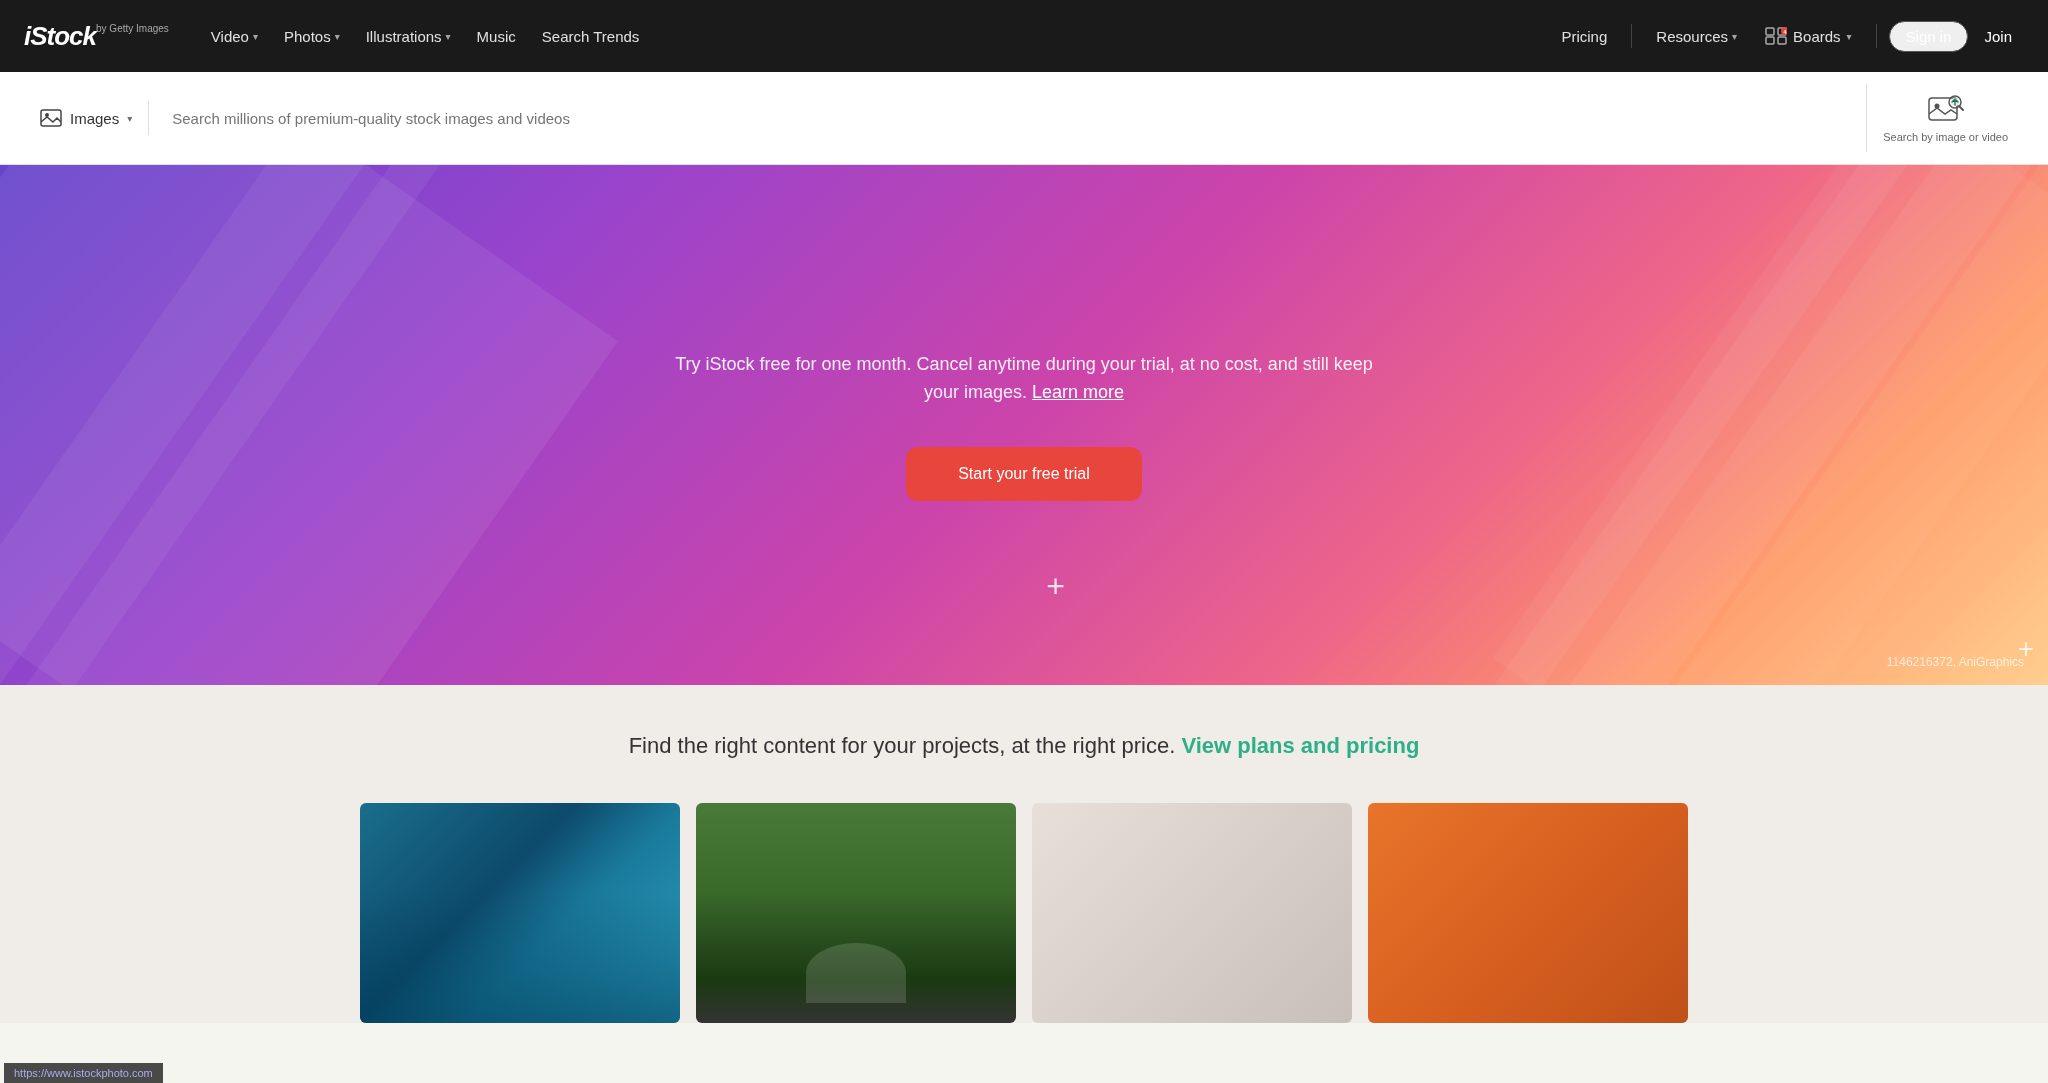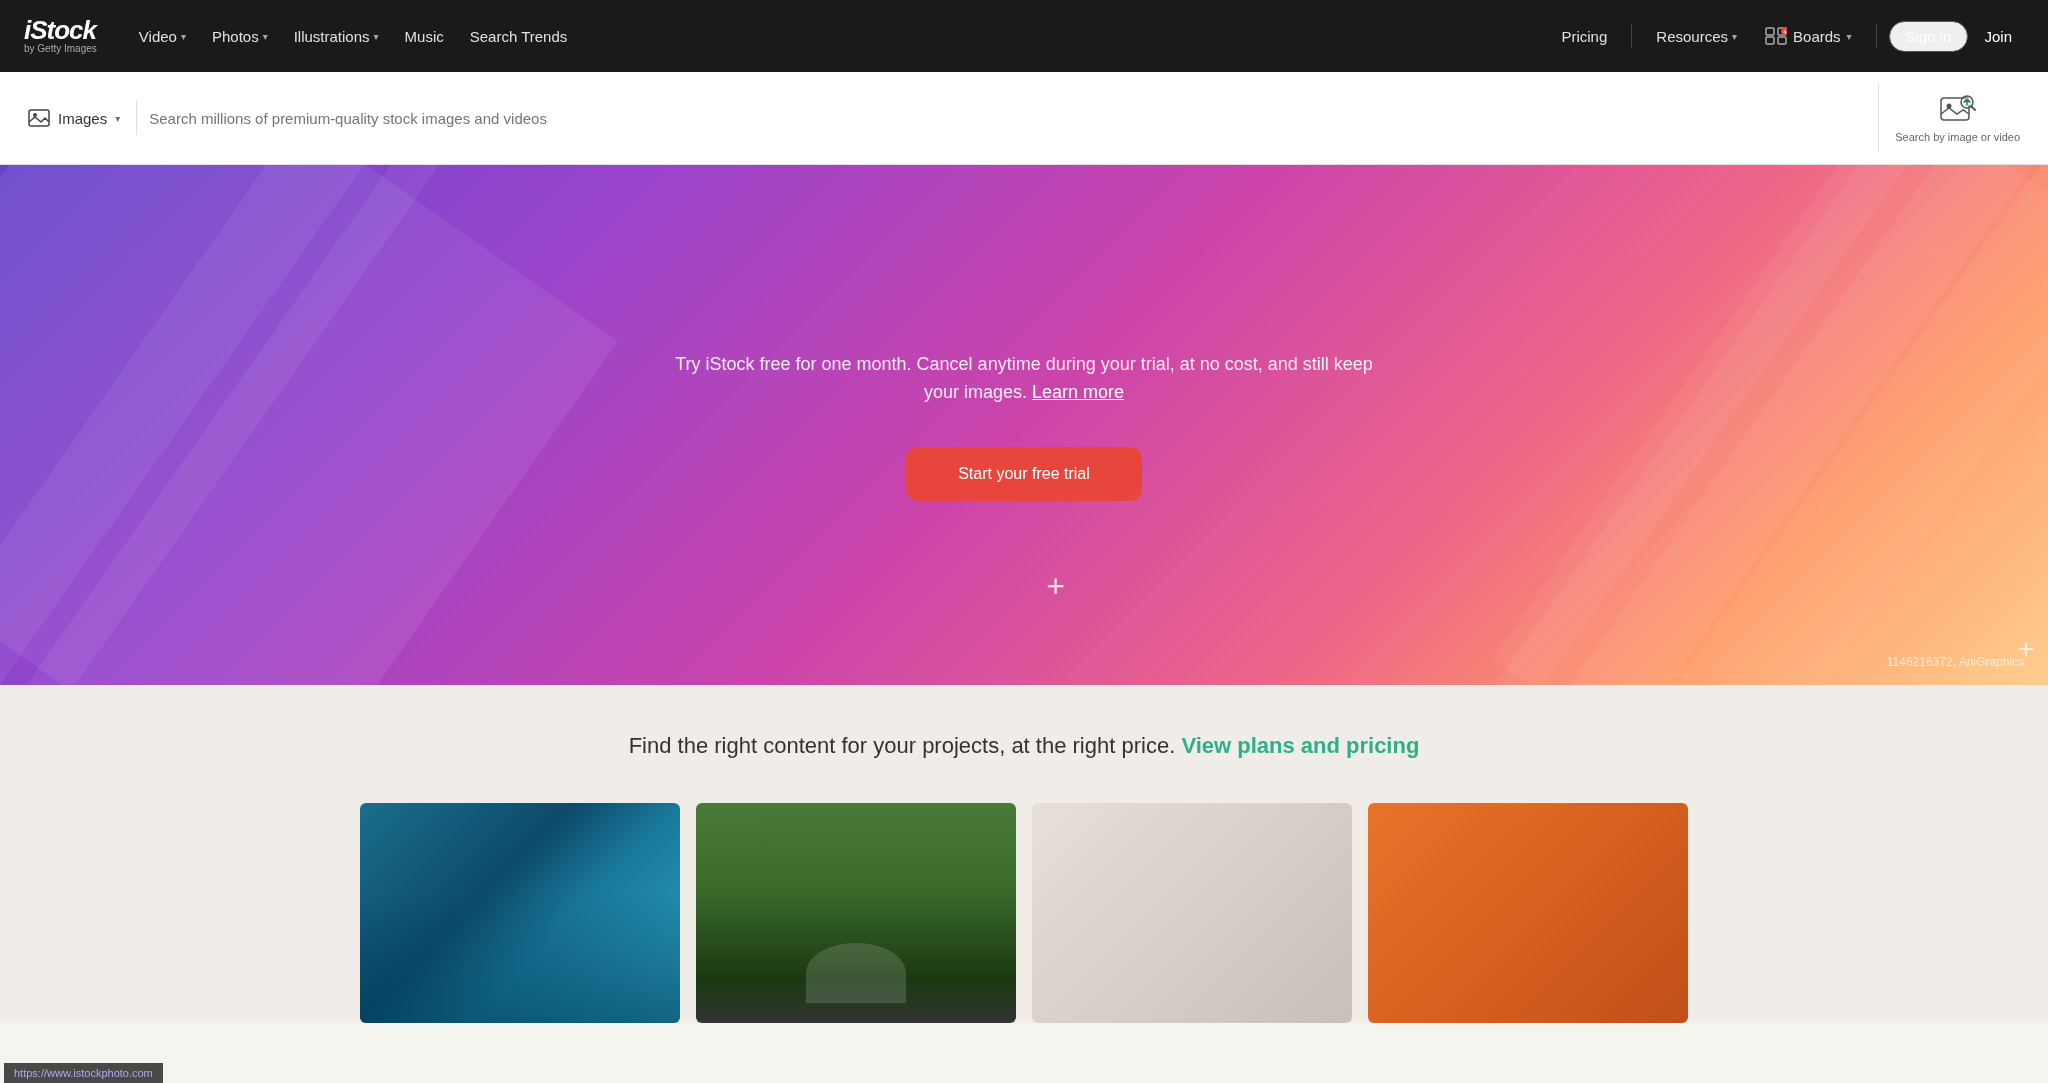--- a/index.html
+++ b/index.html
@@ -9,21 +9,20 @@
     .navbar {
       background: #1a1a1a;
       display: flex;
       align-items: center;
       padding: 0 24px;
       height: 72px;
       gap: 0;
     }
     .logo-area {
       display: flex;
-      flex-direction: column;
       margin-right: 32px;
       cursor: pointer;
     }
     .logo-main {
       color: white;
       font-size: 26px;
       font-weight: 700;
       font-style: italic;
       line-height: 1;
       letter-spacing: -1px;
@@ -88,24 +87,24 @@
     .join-btn {
       color: white;
       font-size: 15px;
       padding: 6px 12px;
       cursor: pointer;
     }
 
     
     .search-bar-container {
       background: white;
-      padding: 12px 12px;
-      display: flex;
-      align-items: center;
-      gap: 0;
+      padding: 12px 24px;
+      display: flex;
+      align-items: center;
+      gap: 11px;
       border-bottom: 1px solid #e0e0e0;
       position: relative;
     }
     .search-type-selector {
       display: flex;
       align-items: center;
       gap: 8px;
       padding: 8px 16px;
       border: none;
       background: none;

